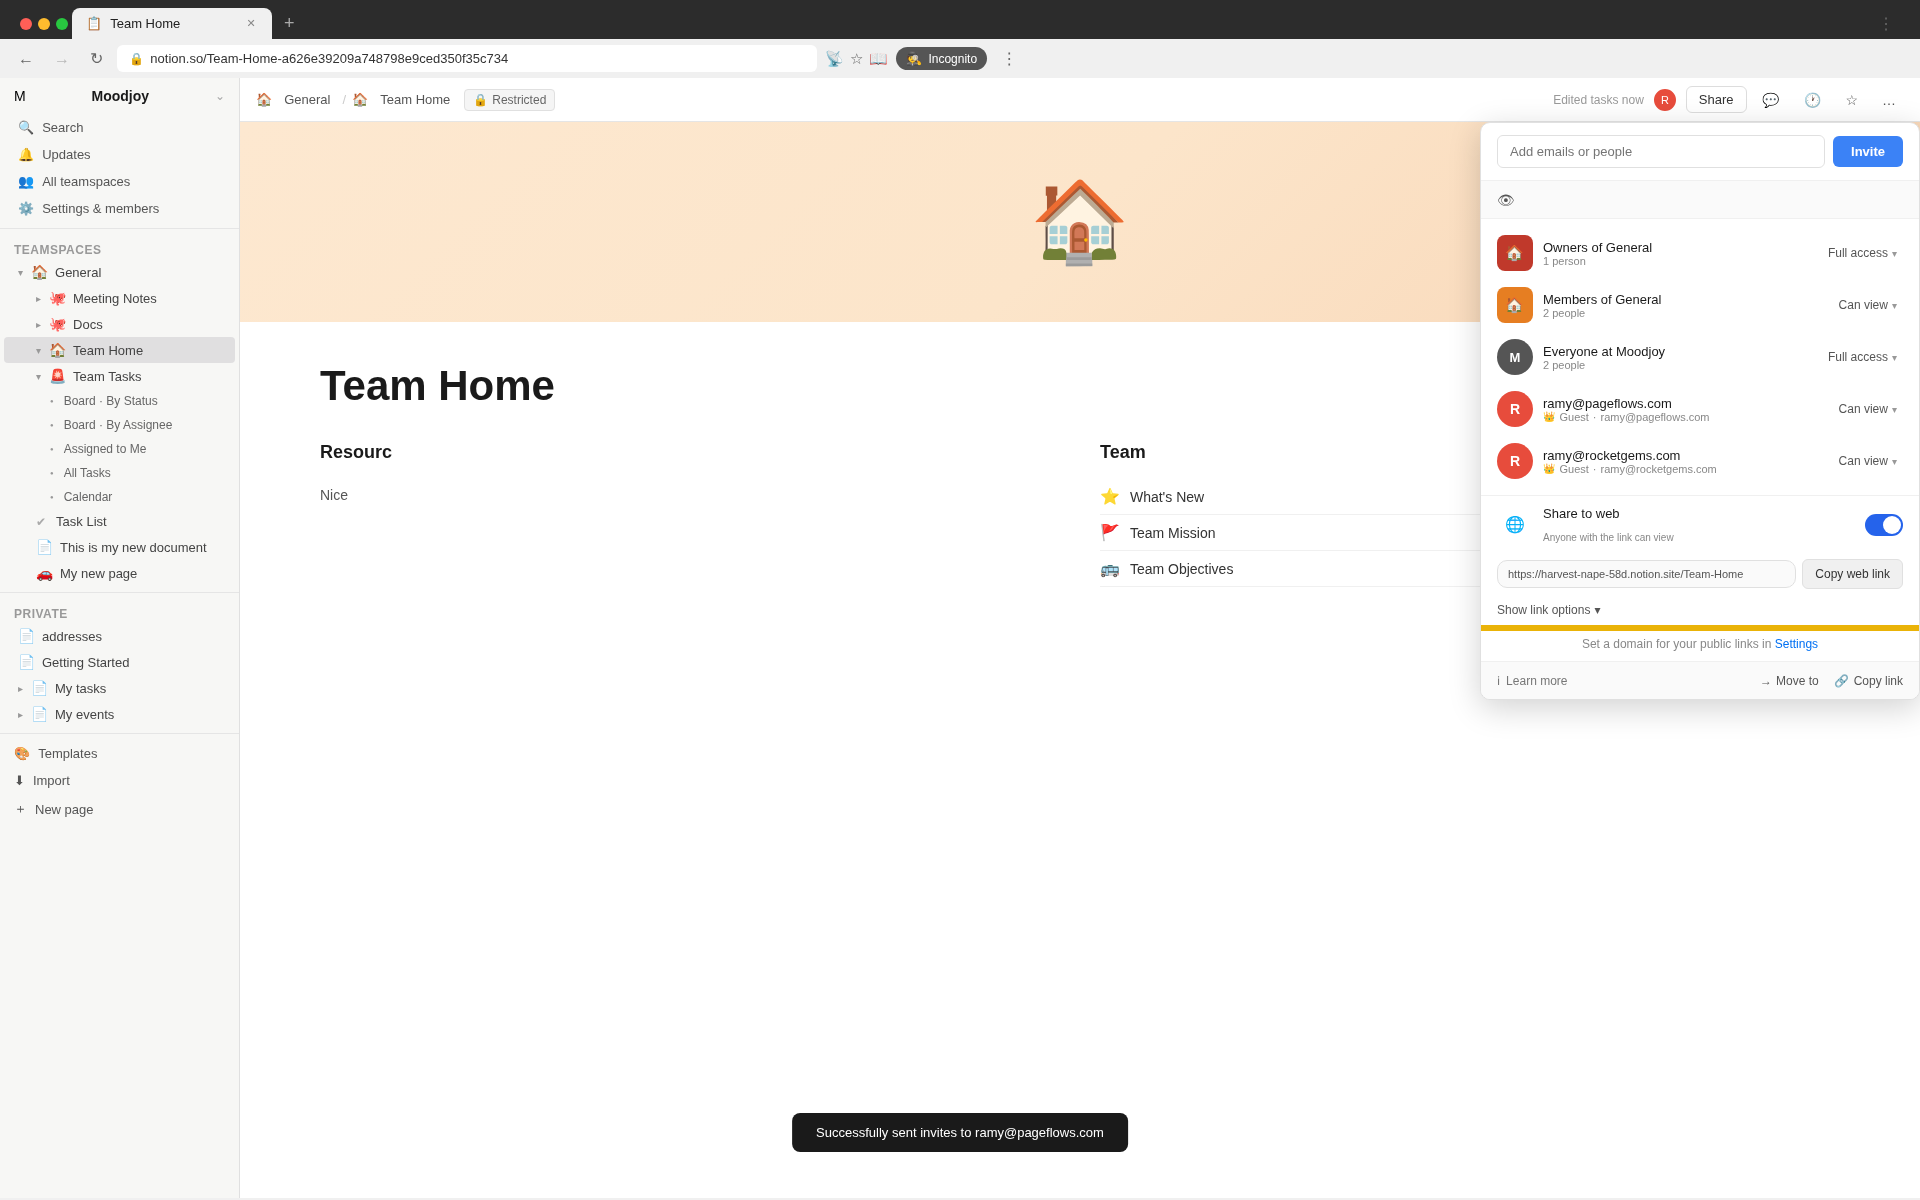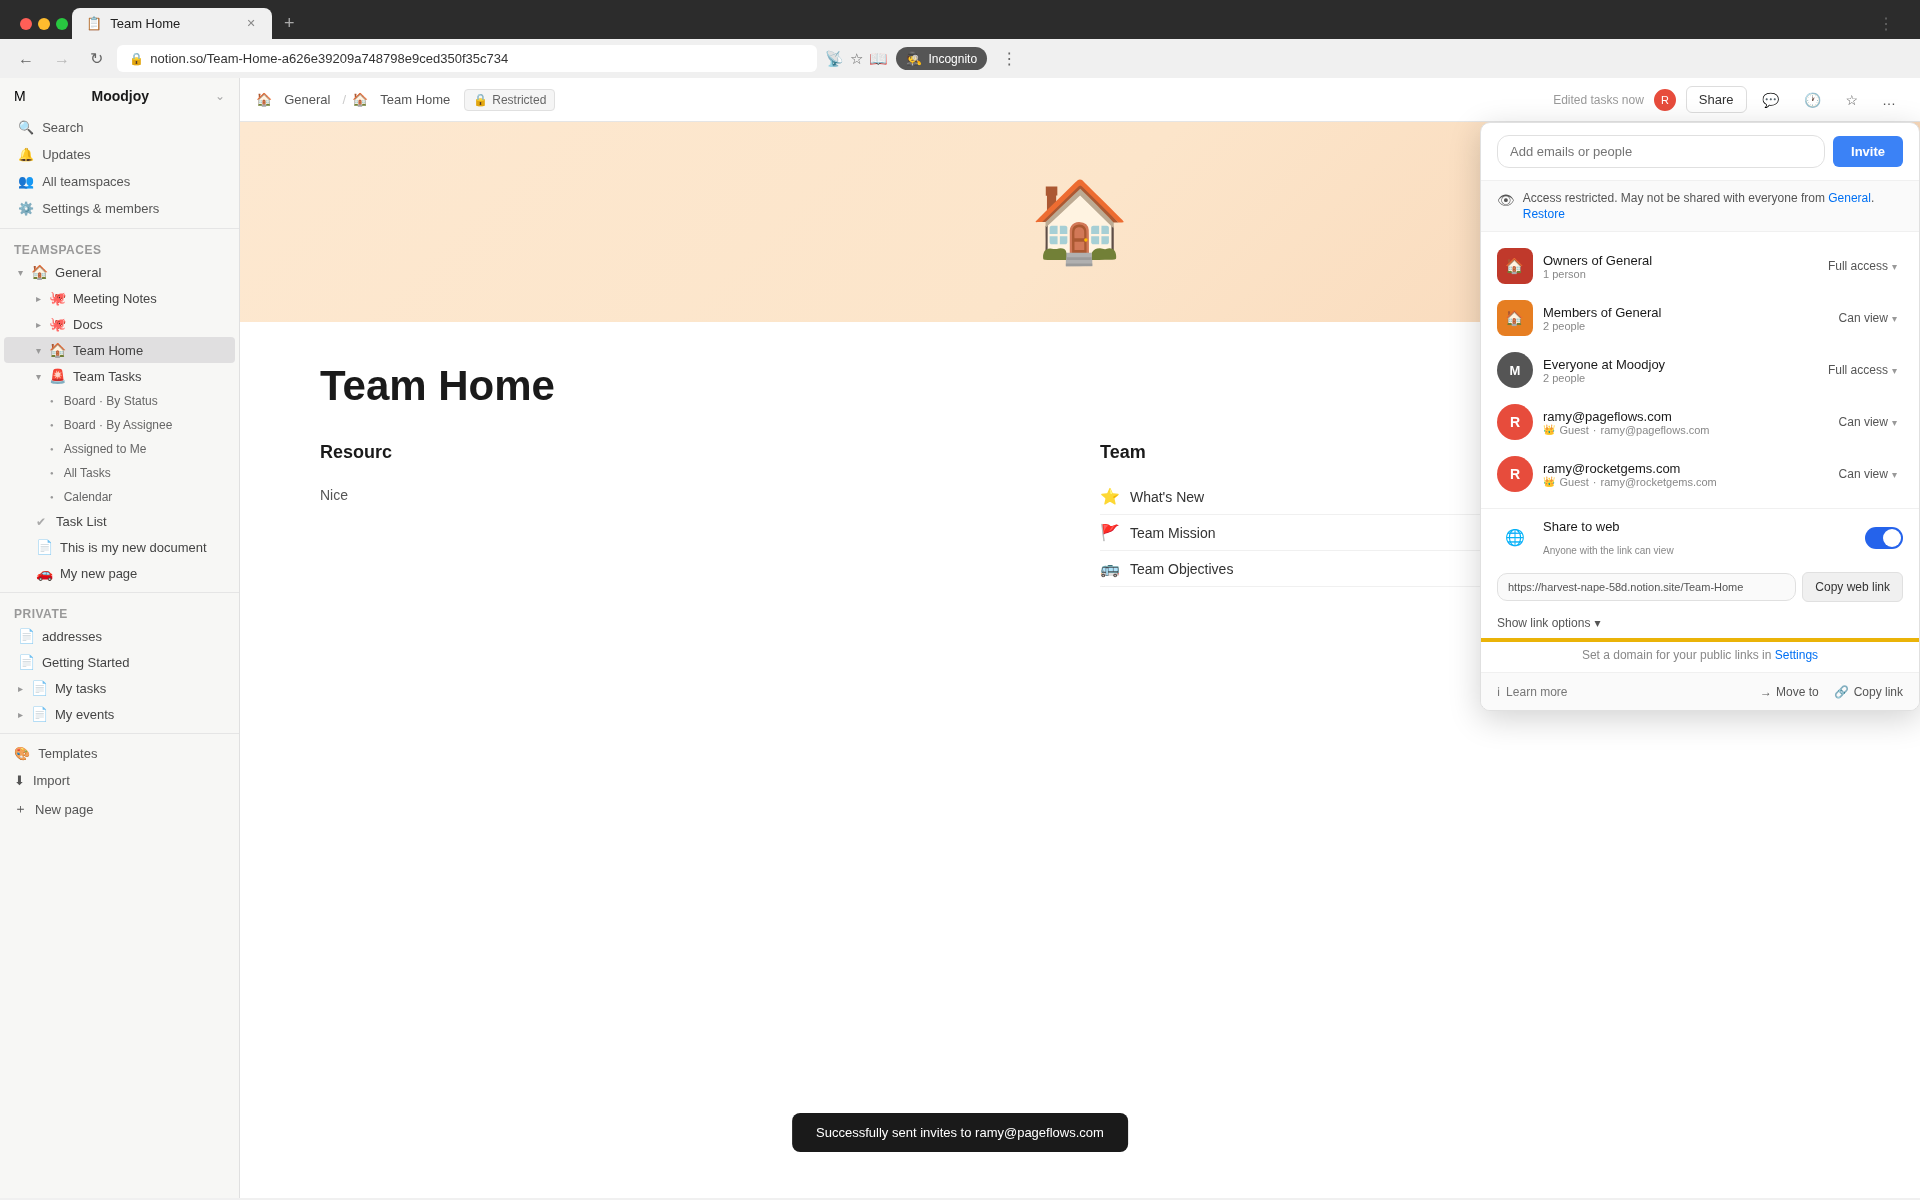--- a/index.html
+++ b/index.html
@@ -73,21 +73,21 @@
     .page-list-item { display: flex; align-items: center; gap: 10px; padding: 8px 0; font-size: 14px; color: #333; cursor: pointer; border-bottom: 1px solid #f0f0f0; }
     .page-list-emoji { font-size: 16px; }
     .nice-text { font-size: 14px; color: #555; padding: 8px 0; }
 
     
     .toast { position: fixed; bottom: 48px; left: 50%; transform: translateX(-50%); background: #1a1a1a; color: #fff; padding: 12px 24px; border-radius: 8px; font-size: 13px; z-index: 1000; white-space: nowrap; }
 
     
     .share-panel { position: absolute; top: 40px; right: 0; width: 440px; background: #fff; border: 1px solid #e0e0e0; border-radius: 10px; box-shadow: 0 8px 32px rgba(0,0,0,0.18); z-index: 100; overflow: hidden; }
     .share-panel-top { display: flex; align-items: center; gap: 8px; padding: 12px 16px; border-bottom: 1px solid #f0f0f0; }
-    .invite-input { flex: 1; border: 1px solid #e0e0e0; border-radius: 12px; padding: 8px 12px; font-size: 13px; color: #999; outline: none; }
+    .invite-input { flex: 1; border: 1px solid #e0e0e0; border-radius: 6px; padding: 8px 12px; font-size: 13px; color: #999; outline: none; }
     .invite-btn { background: #3b82f6; color: #fff; border: none; border-radius: 6px; padding: 8px 18px; font-size: 13px; font-weight: 600; cursor: pointer; }
 
     .access-warning { display: flex; align-items: flex-start; gap: 8px; padding: 10px 16px; background: #fafafa; border-bottom: 1px solid #f0f0f0; font-size: 12px; color: #555; }
     .warning-icon { font-size: 14px; flex-shrink: 0; margin-top: 1px; }
     .restore-link { color: #0070f3; cursor: pointer; font-weight: 500; margin-top: 2px; display: block; }
     .general-link { color: #0070f3; cursor: pointer; }
 
     .share-list { padding: 8px 0; }
     .share-row { display: flex; align-items: center; gap: 10px; padding: 8px 16px; }
     .share-avatar { width: 36px; height: 36px; border-radius: 8px; display: flex; align-items: center; justify-content: center; font-size: 18px; flex-shrink: 0; }
@@ -326,25 +326,20 @@
 
       <div class="share-panel" style="top:44px; right:0;">
 
         <div class="share-panel-top">
           <input class="invite-input" type="text" placeholder="Add emails or people" style="">
           <button class="invite-btn">Invite</button>
         </div>
 
         <div class="access-warning">
           <span class="warning-icon">👁</span>
-          <div>
-            <span>Access restricted. May not be shared with everyone from</span>
-            <span class="general-link">General</span><span>.</span>
-            <span class="restore-link">Restore</span>
-          </div>
         </div>
 
         <div class="share-list">
 
           <div class="share-row">
             <div class="share-avatar" style="background:#c0392b; color:#fff; font-size:15px; border-radius:8px;">🏠</div>
             <div class="share-info">
               <div class="share-name">Owners of General</div>
               <div class="share-sub">1 person</div>
             </div>
@@ -428,21 +423,21 @@
         <div class="share-link-row">
           <input class="share-link-input" type="text" value="https://harvest-nape-58d.notion.site/Team-Home" style="">
           <button class="copy-link-btn">Copy web link</button>
         </div>
 
         <div class="show-link-opts">
           <span>Show link options</span>
           <span>▾</span>
         </div>
 
-        <div style="text-align:center; padding: 6px 16px 10px; font-size: 12px; color: #888; border-top: 4px solid #eab308;">
+        <div style="text-align:center; padding: 6px 16px 10px; font-size: 12px; color: #888; border-top: 6px solid #eab308;">
           <span>Set a domain for your public links in</span>
           <span class="settings-link">Settings</span>
         </div>
 
         <div class="share-panel-footer">
           <div class="footer-left">
             <span>ℹ</span>
             <span>Learn more</span>
           </div>
           <div class="footer-right">

